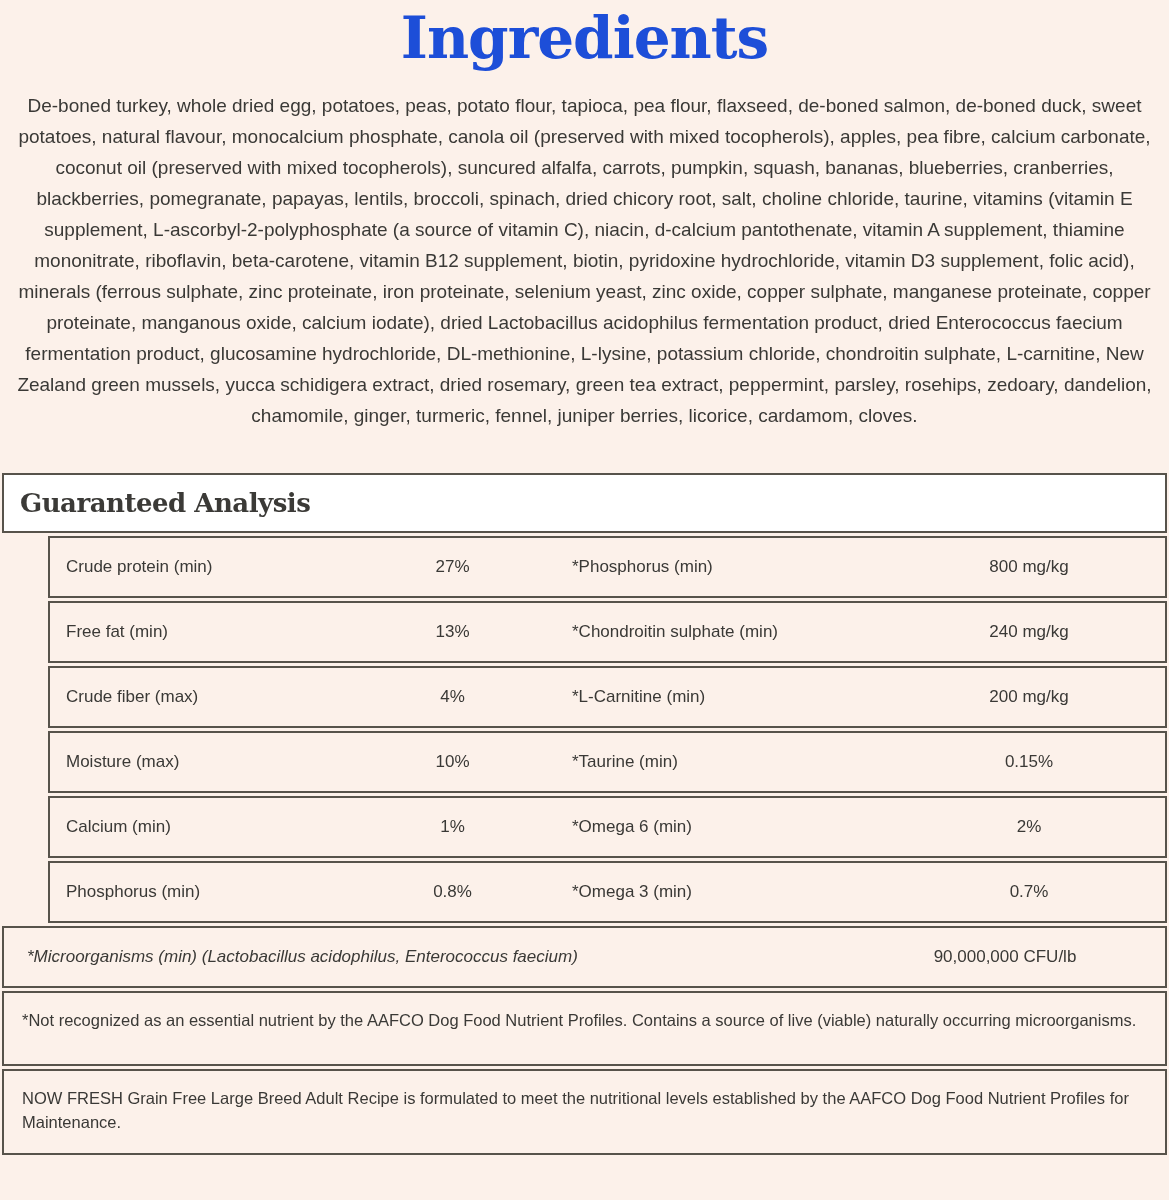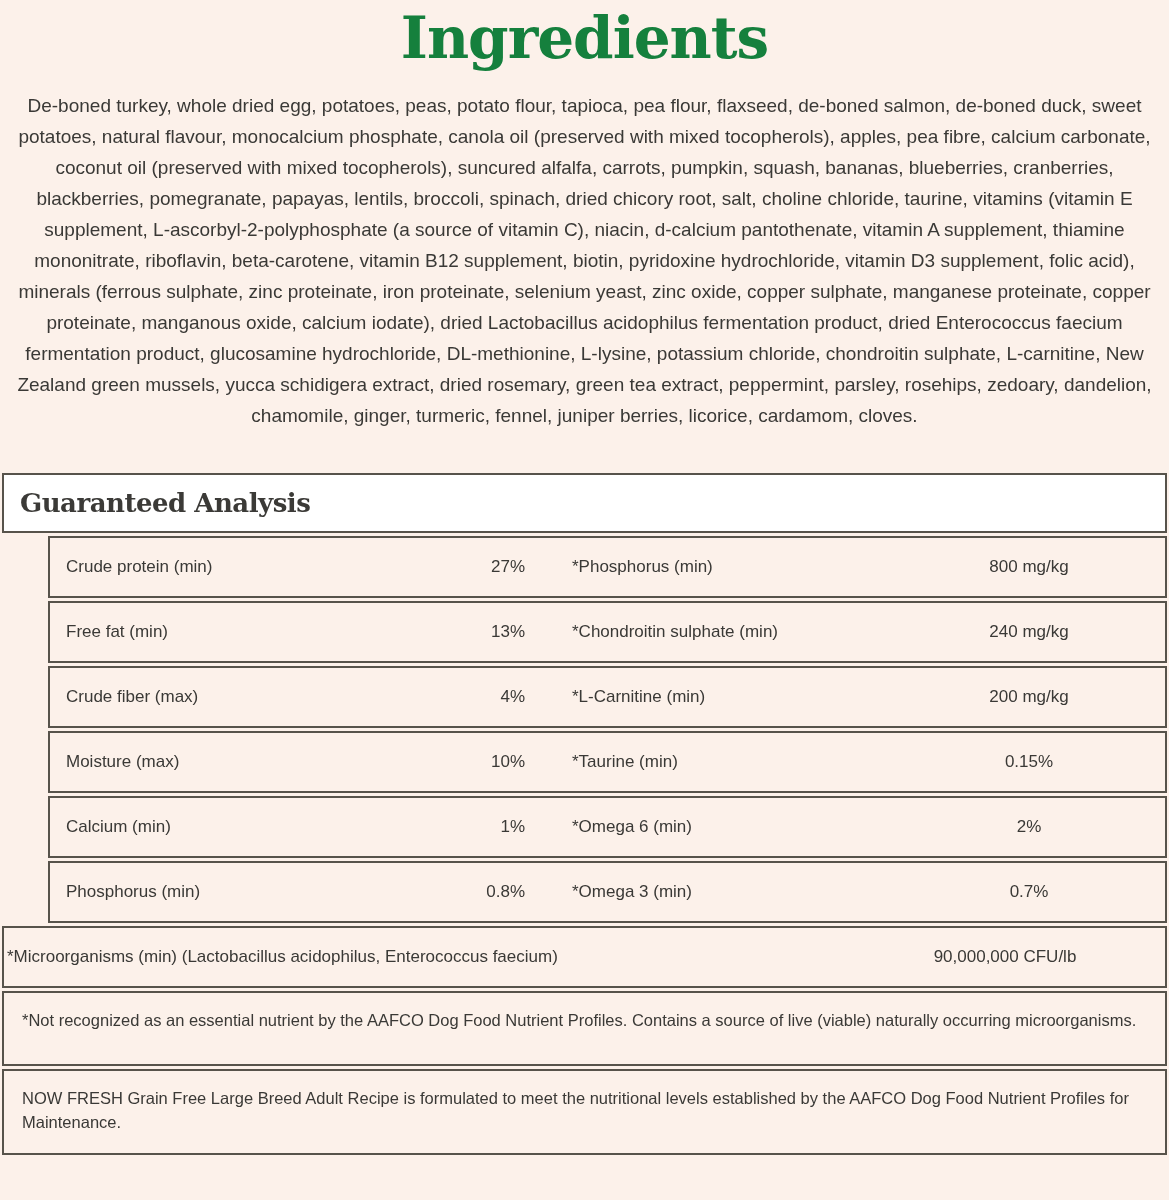--- a/index.html
+++ b/index.html
@@ -16,21 +16,21 @@
 
   
   .title {
     margin: 0 0 16px 0;
     padding-top: 2px;
     text-align: center;
     font-family: "DejaVu Serif", "Liberation Serif", serif;
     font-weight: 700;
     font-size: 58px;
     line-height: 72px;
-    color: #15803d;
+    color: #1d4ed8;
     letter-spacing: -1px;
   }
 
   
   .ingredients-text {
     margin: 0 auto;
     padding: 0 4px;
     max-width: 1163px;
     text-align: center;
     font-size: 19px;
@@ -65,32 +65,32 @@
   }
   .ga-row {
     min-height: 62px;
     display: grid;
     grid-template-columns: 330px 145px 368px 1fr;
     align-items: center;
     font-size: 17px;
     margin-left: 46px;
   }
   .ga-row .c1 { padding-left: 16px; }
-  .ga-row .c2 { text-align: right; }
+  .ga-row .c2 { text-align: center; }
   .ga-row .c3 { padding-left: 47px; }
   .ga-row .c4 { text-align: center; }
 
   .ga-wide-row {
     min-height: 62px;
     display: grid;
     grid-template-columns: 1fr 320px;
     align-items: center;
     font-size: 17px;
   }
-  .ga-wide-row .label { padding-left: 3px; }
+  .ga-wide-row .label { padding-left: 23px; font-style: italic; }
   .ga-wide-row .value { text-align: center; }
 
   .ga-footnote {
     padding: 15px 18px;
     font-size: 16.5px;
     line-height: 24px;
     min-height: 75px;
     display: flex;
     align-items: flex-start;
   }

